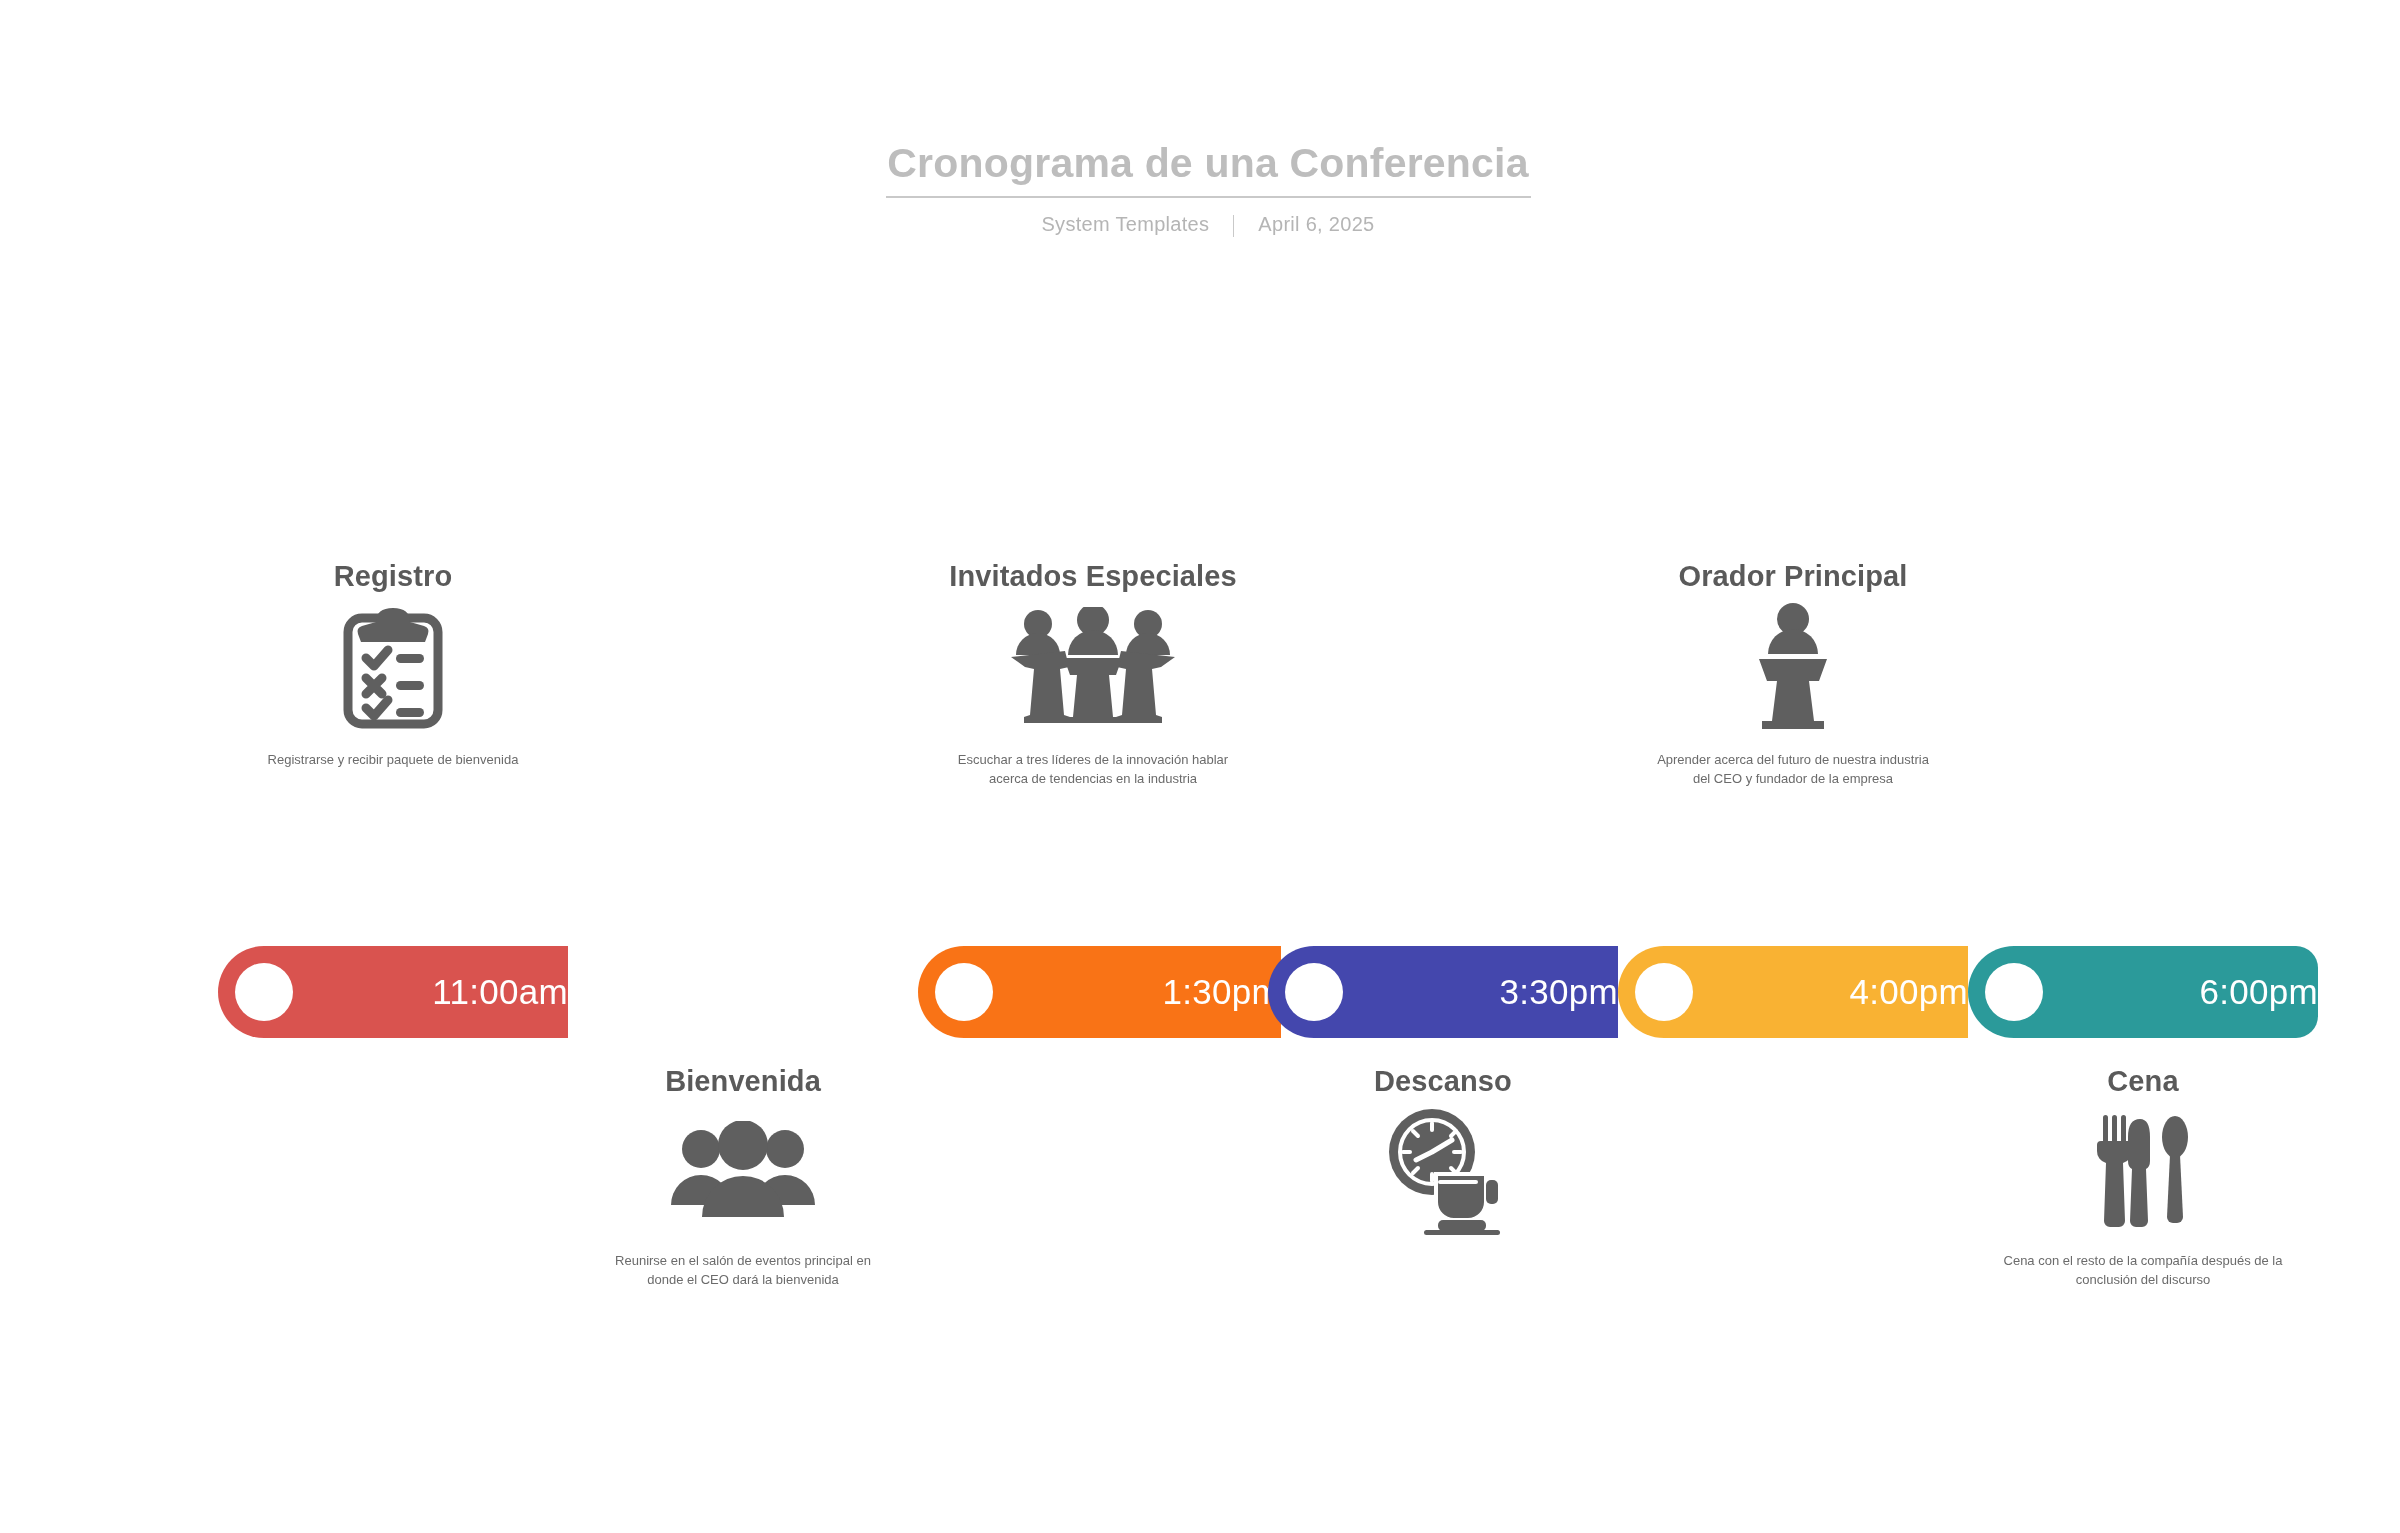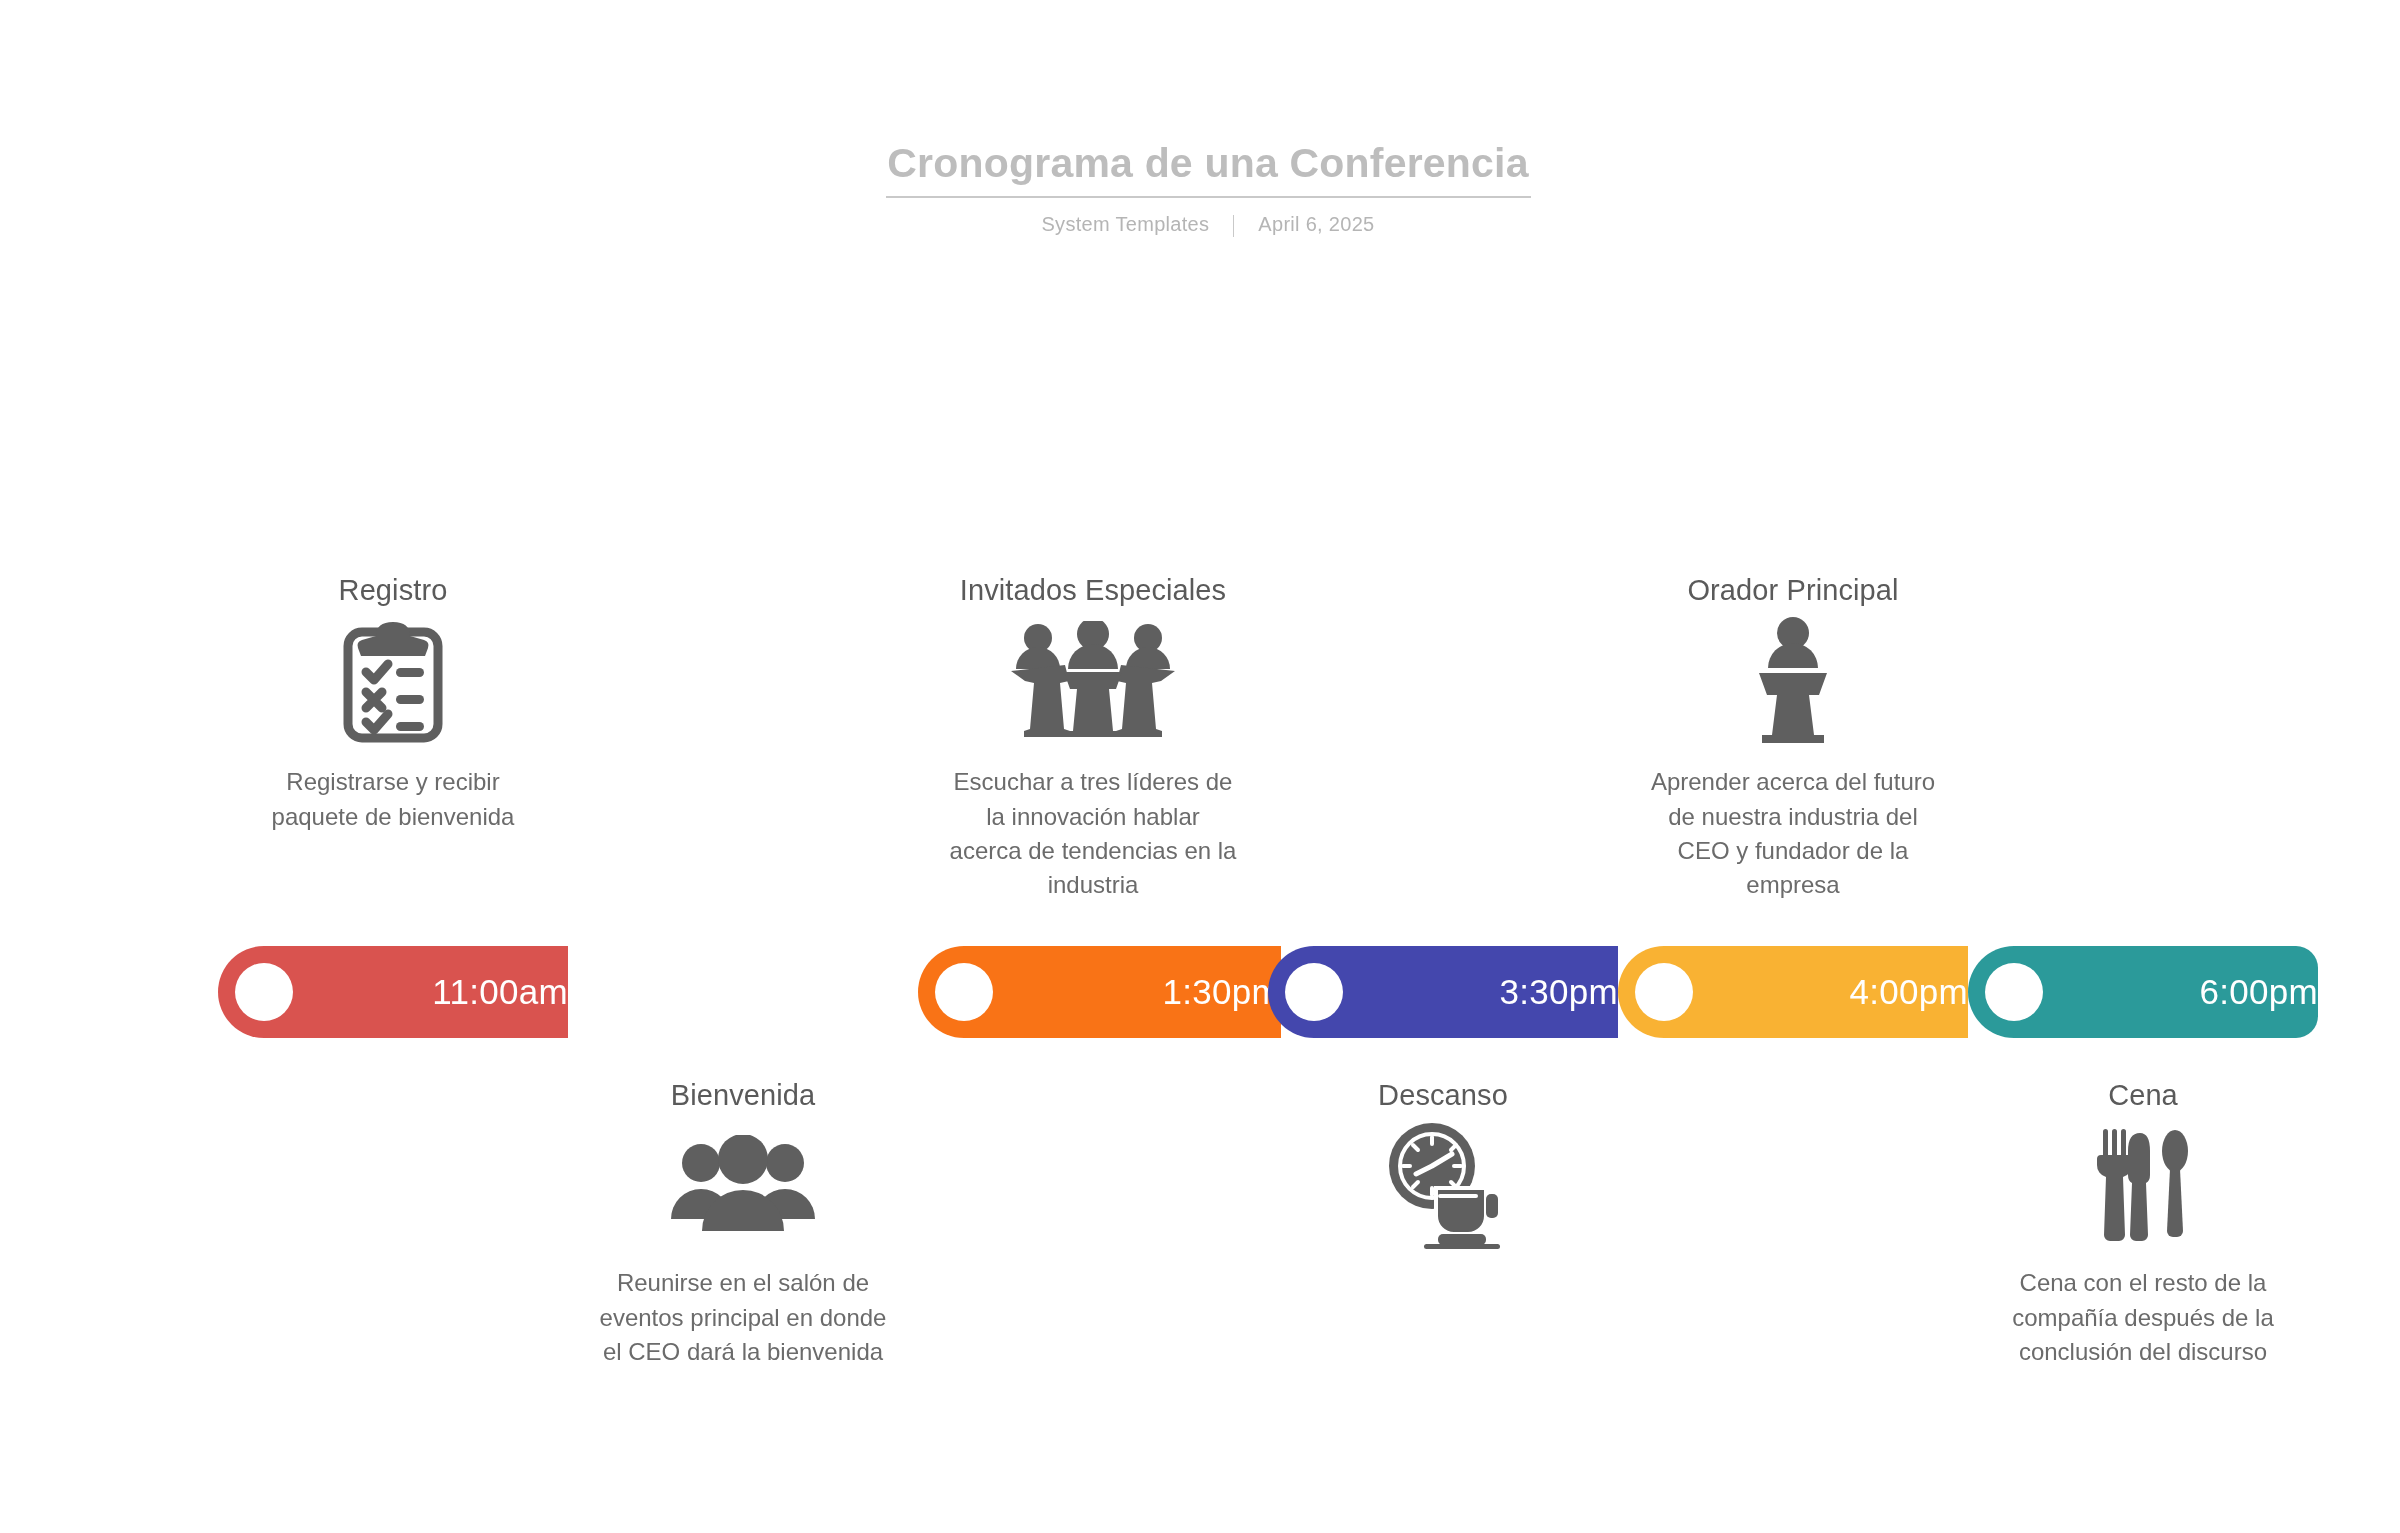--- a/index.html
+++ b/index.html
@@ -110,35 +110,35 @@
   .event {
     position: absolute;
     width: 340px;
     text-align: center;
   }
   .event.top  { top: 560px; }
   .event.bot  { top: 1065px; }
 
   .event-title {
     font-size: 29px;
-    font-weight: normal;
+    font-weight: bold;
     color: #5a5a5a;
     line-height: 1.12;
-    margin: 14px 0 6px 0;
+    margin: 0 0 6px 0;
     letter-spacing: 0.1px;
   }
   .event-icon {
     height: 135px;
     display: flex;
     align-items: center;
     justify-content: center;
   }
   .event-icon svg { display: block; }
   .event-desc {
-    font-size: 24px;
+    font-size: 13px;
     color: #6b6b6b;
     line-height: 1.42;
     margin: 14px auto 0 auto;
     width: 290px;
   }
   .event.top .event-desc { margin-top: 18px; }
 </style>
 </head>
 <body>
 

